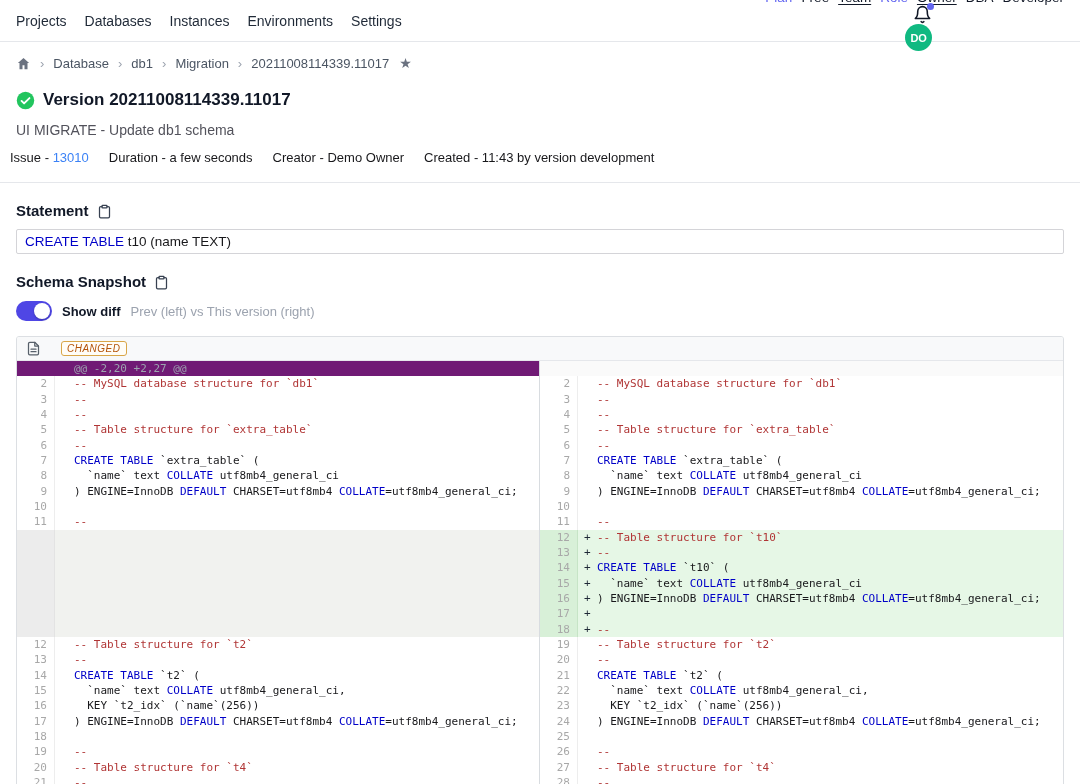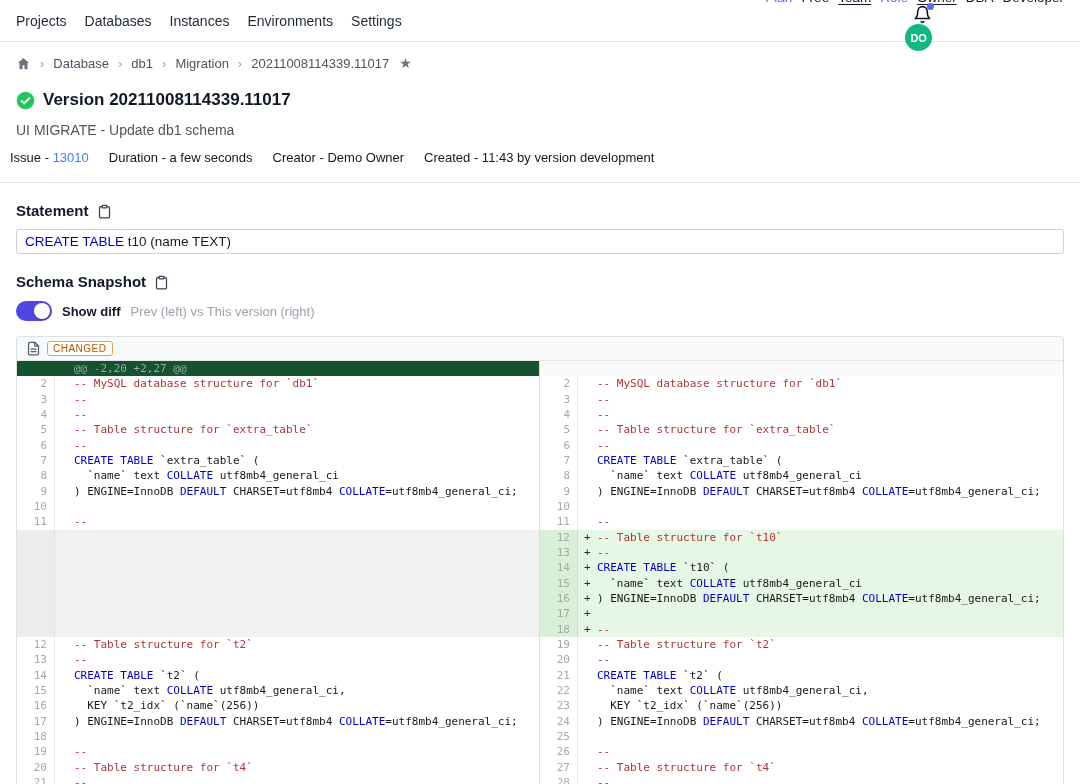--- a/index.html
+++ b/index.html
@@ -51,37 +51,37 @@
   .toggle-row { display:flex; align-items:center; gap:10px; margin:11px 16px 0; }
   .toggle { width:36px; height:20px; border-radius:10px; background:var(--toggle);
             position:relative; cursor:pointer; flex:none; }
   .knob { position:absolute; top:2px; right:2px; width:16px; height:16px; border-radius:50%;
           background:#fff; box-shadow:0 1px 2px rgba(0,0,0,.25); }
   .toggle-label { font-size:13px; font-weight:700; color:#111827; }
   .toggle-hint { font-size:13px; color:#9ca3af; }
 
   
   .diff { margin:15px 16px 0; border:1px solid #dcdfe3; border-radius:3px; overflow:hidden; }
-  .diff-head { height:24px; display:flex; align-items:center; gap:6px; padding:0 9px;
-               background:#f8f9fa; border-bottom:1px solid #e5e7eb; }
+  .diff-head { height:24px; display:flex; align-items:center; gap:20px; padding:0 9px;
+               background:#f8f9fa; border-bottom:1px solid #e5e7eb;font-style:italic; }
   .doc-icon { color:#57606a; display:flex; }
   .badge { font-size:10px; letter-spacing:.5px; color:var(--badge);
            border:1px solid var(--badge_border); background:#fffdf7;
            padding:1px 5px; border-radius:3px; font-weight:500; }
   .diff-body { display:flex; }
   .dpanel { width:50%; font-family:"DejaVu Sans Mono", monospace; font-size:11px; }
   .dpanel.left { border-right:1px solid #d8dce0; }
   .drow { display:flex; height:15.33px; line-height:15.4px; }
   .gut { flex:0 0 38px; text-align:right; padding-right:7px; color:#a8a8a8;
          border-right:1px solid #ededed; }
   .pfx { flex:0 0 19px; padding-left:6px; color:#1f2937; }
   .code { white-space:pre; color:#24292f; overflow:hidden; }
   .drow.add { background:var(--added_bg); }
   .drow.add .gut { background:var(--added_gutter_bg); border-right-color:#c6e4c6; }
-  .drow.hunk { background:#14532d; color:#9ca3af; padding-left:57px; white-space:pre; display:block; }
+  .drow.hunk { background:#701a75; color:#9ca3af; padding-left:57px; white-space:pre; display:block; }
   .drow.band { background:#fafafa; }
   .dfiller { display:flex; }
   .dfiller .fg { flex:0 0 38px; background:var(--filler_gutter_bg); border-right:1px solid #e3e3e3; }
   .dfiller .fc { flex:1; background:var(--filler_bg); }
 </style>
 </head>
 <body>
 
 <header class="topnav">
   <nav class="nav-left" id="nav-left">

